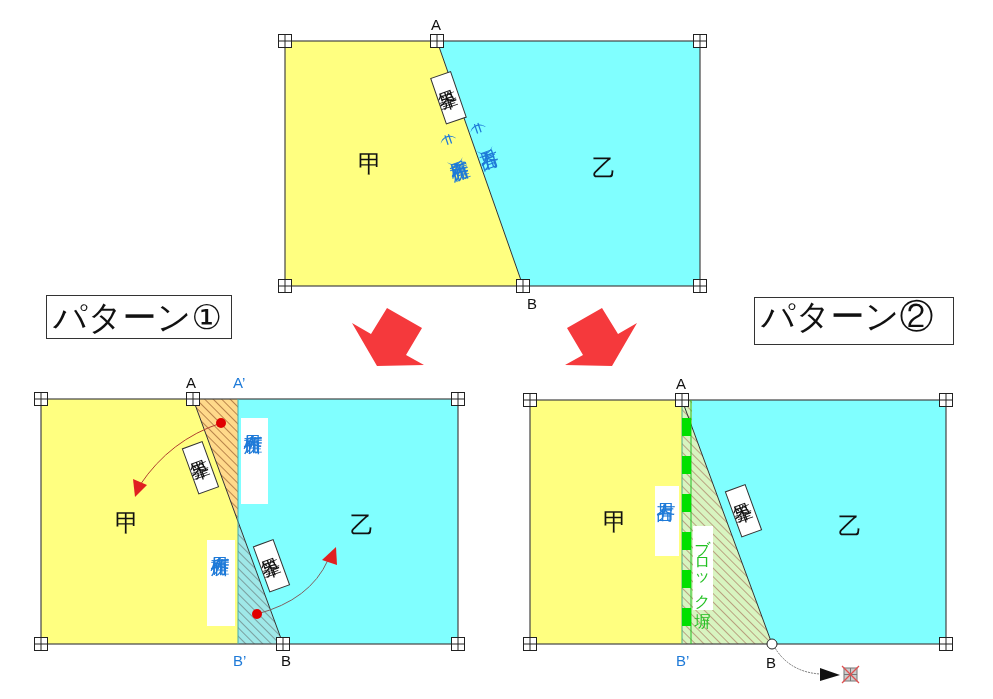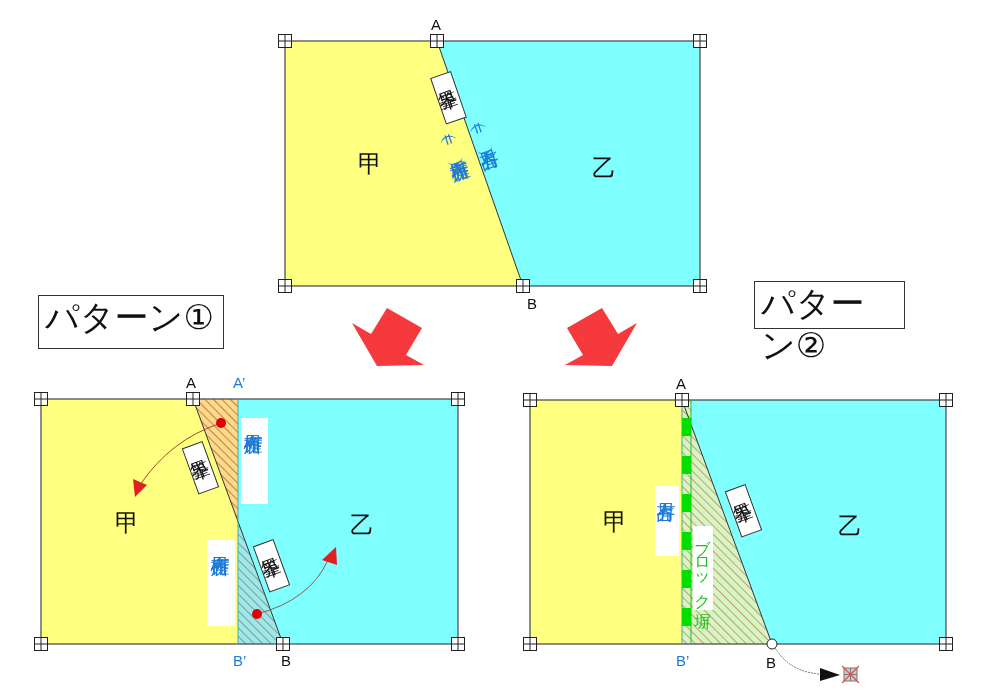--- a/index.html
+++ b/index.html
@@ -166,14 +166,14 @@
     <g>
       <rect x="844" y="668" width="13" height="13" fill="#ccc" stroke="#777" stroke-width="1"></rect>
       <line x1="850.5" y1="668" x2="850.5" y2="681" stroke="#777" stroke-width="1"></line>
       <line x1="844" y1="674.5" x2="857" y2="674.5" stroke="#777" stroke-width="1"></line>
       <line x1="842" y1="666" x2="859" y2="683" stroke="#e05050" stroke-width="1.2"></line>
       <line x1="859" y1="666" x2="842" y2="683" stroke="#e05050" stroke-width="1.2"></line>
     </g>
   </g>
 </svg>
 
-<div class="pattern-box" style="left:38px; top:295px; width:186px; height:54px;">パターン①</div>
-<div class="pattern-box" style="left:754px; top:281px; width:151px; height:48px;">パターン②</div>
+<div class="pattern-box" style="left:46px; top:295px; width:186px; height:44px;">パターン①</div>
+<div class="pattern-box" style="left:754px; top:297px; width:200px; height:48px;font-family:Liberation Mono, monospace;">パターン②</div>
 
 </body></html>

